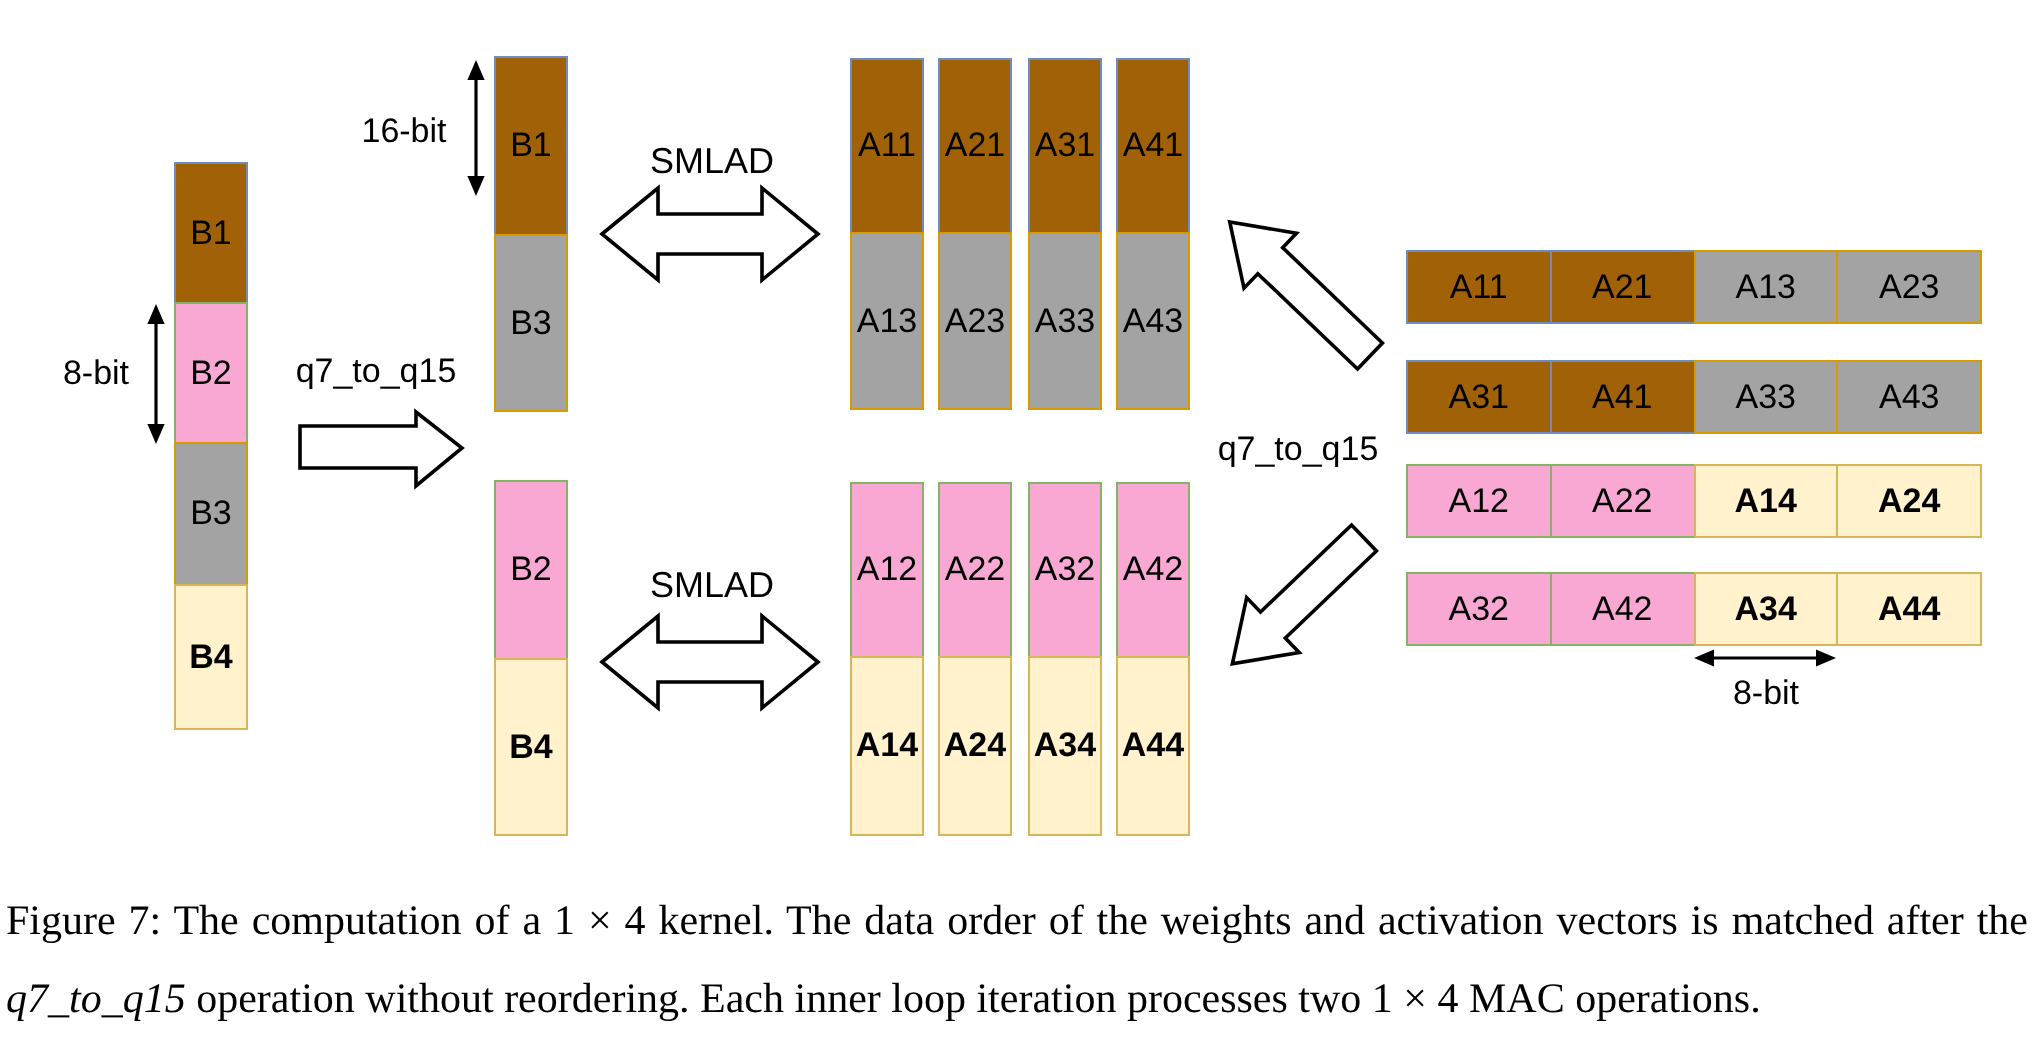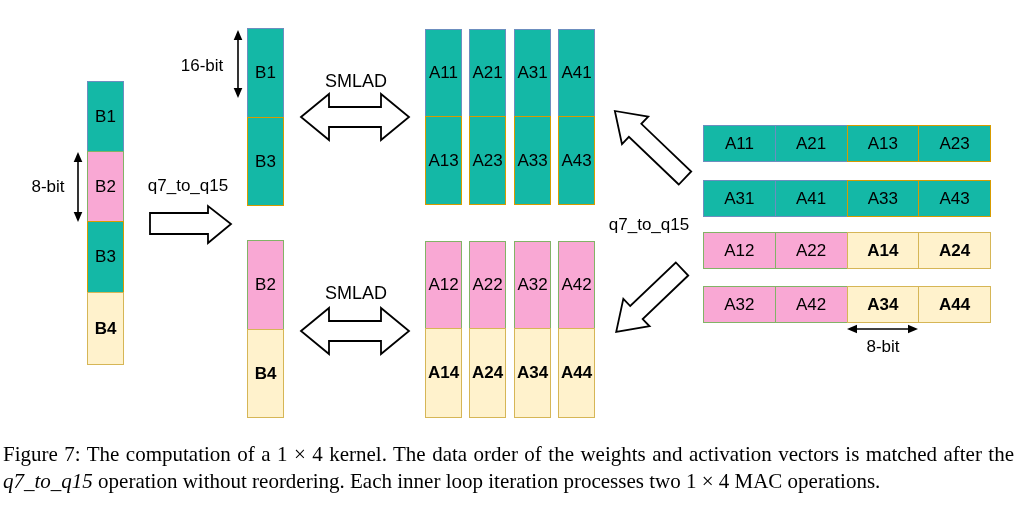--- a/index.html
+++ b/index.html
@@ -5,30 +5,30 @@
   html,body{margin:0;padding:0;background:#fff;}
   #fig{position:relative;width:1021px;height:529px;background:#fff;overflow:hidden;
        font-family:"Liberation Sans",sans-serif;color:#000;}
   .cell{position:absolute;box-sizing:border-box;border:1px solid #000;
         display:flex;align-items:center;justify-content:center;
         font-size:17px;background:#fff;}
   .rowgrp{position:absolute;display:flex;}
   .rcell{box-sizing:border-box;border:1px solid #000;flex:1 1 0;
          display:flex;align-items:center;justify-content:center;font-size:17px;}
   .rcell + .rcell{margin-left:-1px;}
-  .c-blue{background:#14b8a6;border-color:#6c8ebf;}
+  .c-blue{background:#a16207;border-color:#6c8ebf;}
   .c-green{background:#f9a8d4;border-color:#82b366;}
-  .c-orange{background:#14b8a6;border-color:#d79b00;}
+  .c-orange{background:#a3a3a3;border-color:#d79b00;}
   .c-yellow{background:#fff2cc;border-color:#d6b656;font-weight:bold;}
   .dlabel{position:absolute;transform:translate(-50%,-50%);white-space:nowrap;
           font-size:17px;}
   .dlabel.big{font-size:18px;}
   svg.layer{position:absolute;left:0;top:0;}
   .caption{position:absolute;left:3px;right:7px;top:441px;
-           font-family:"Liberation Serif",serif;font-size:21px;line-height:27px;
+           font-family:"Liberation Serif",serif;font-size:21px;line-height:39px;
            text-align:justify;}
 </style>
 </head>
 <body>
 
 <div id="fig">
 
   <svg class="layer" width="1021" height="440" viewBox="0 0 1021 440">
 
     <g stroke="#000" stroke-width="1.6" fill="#000">

